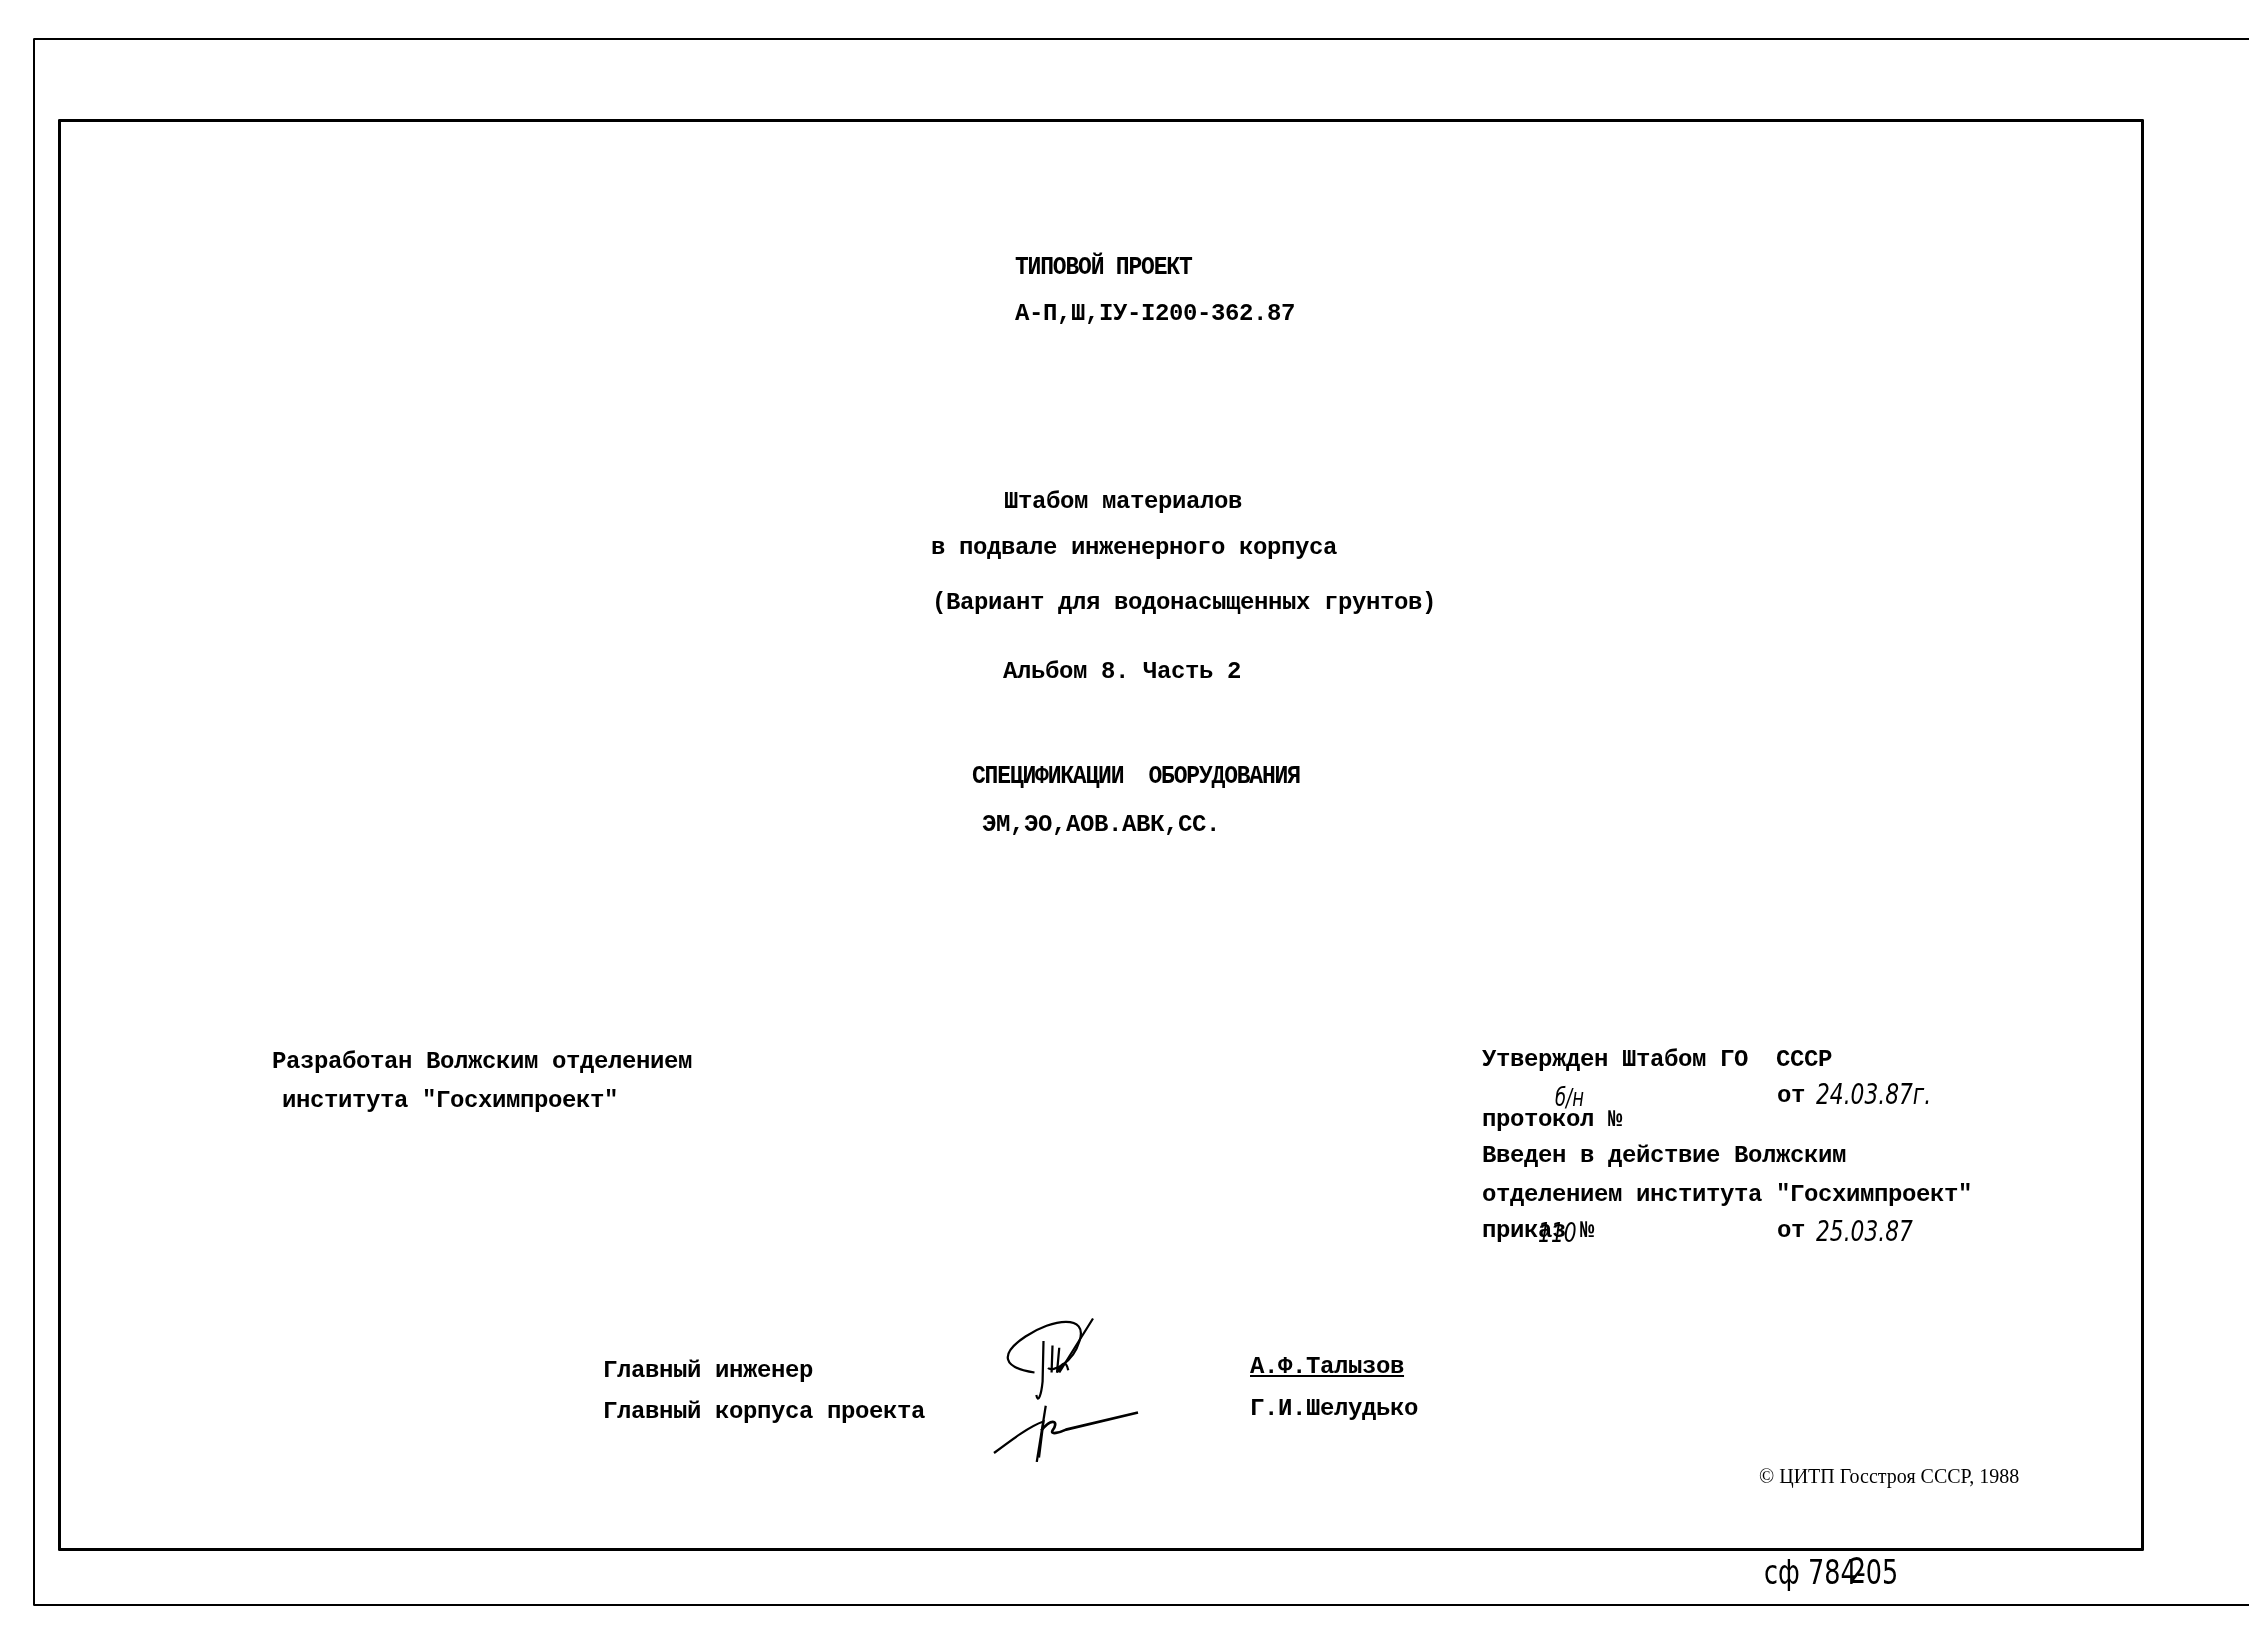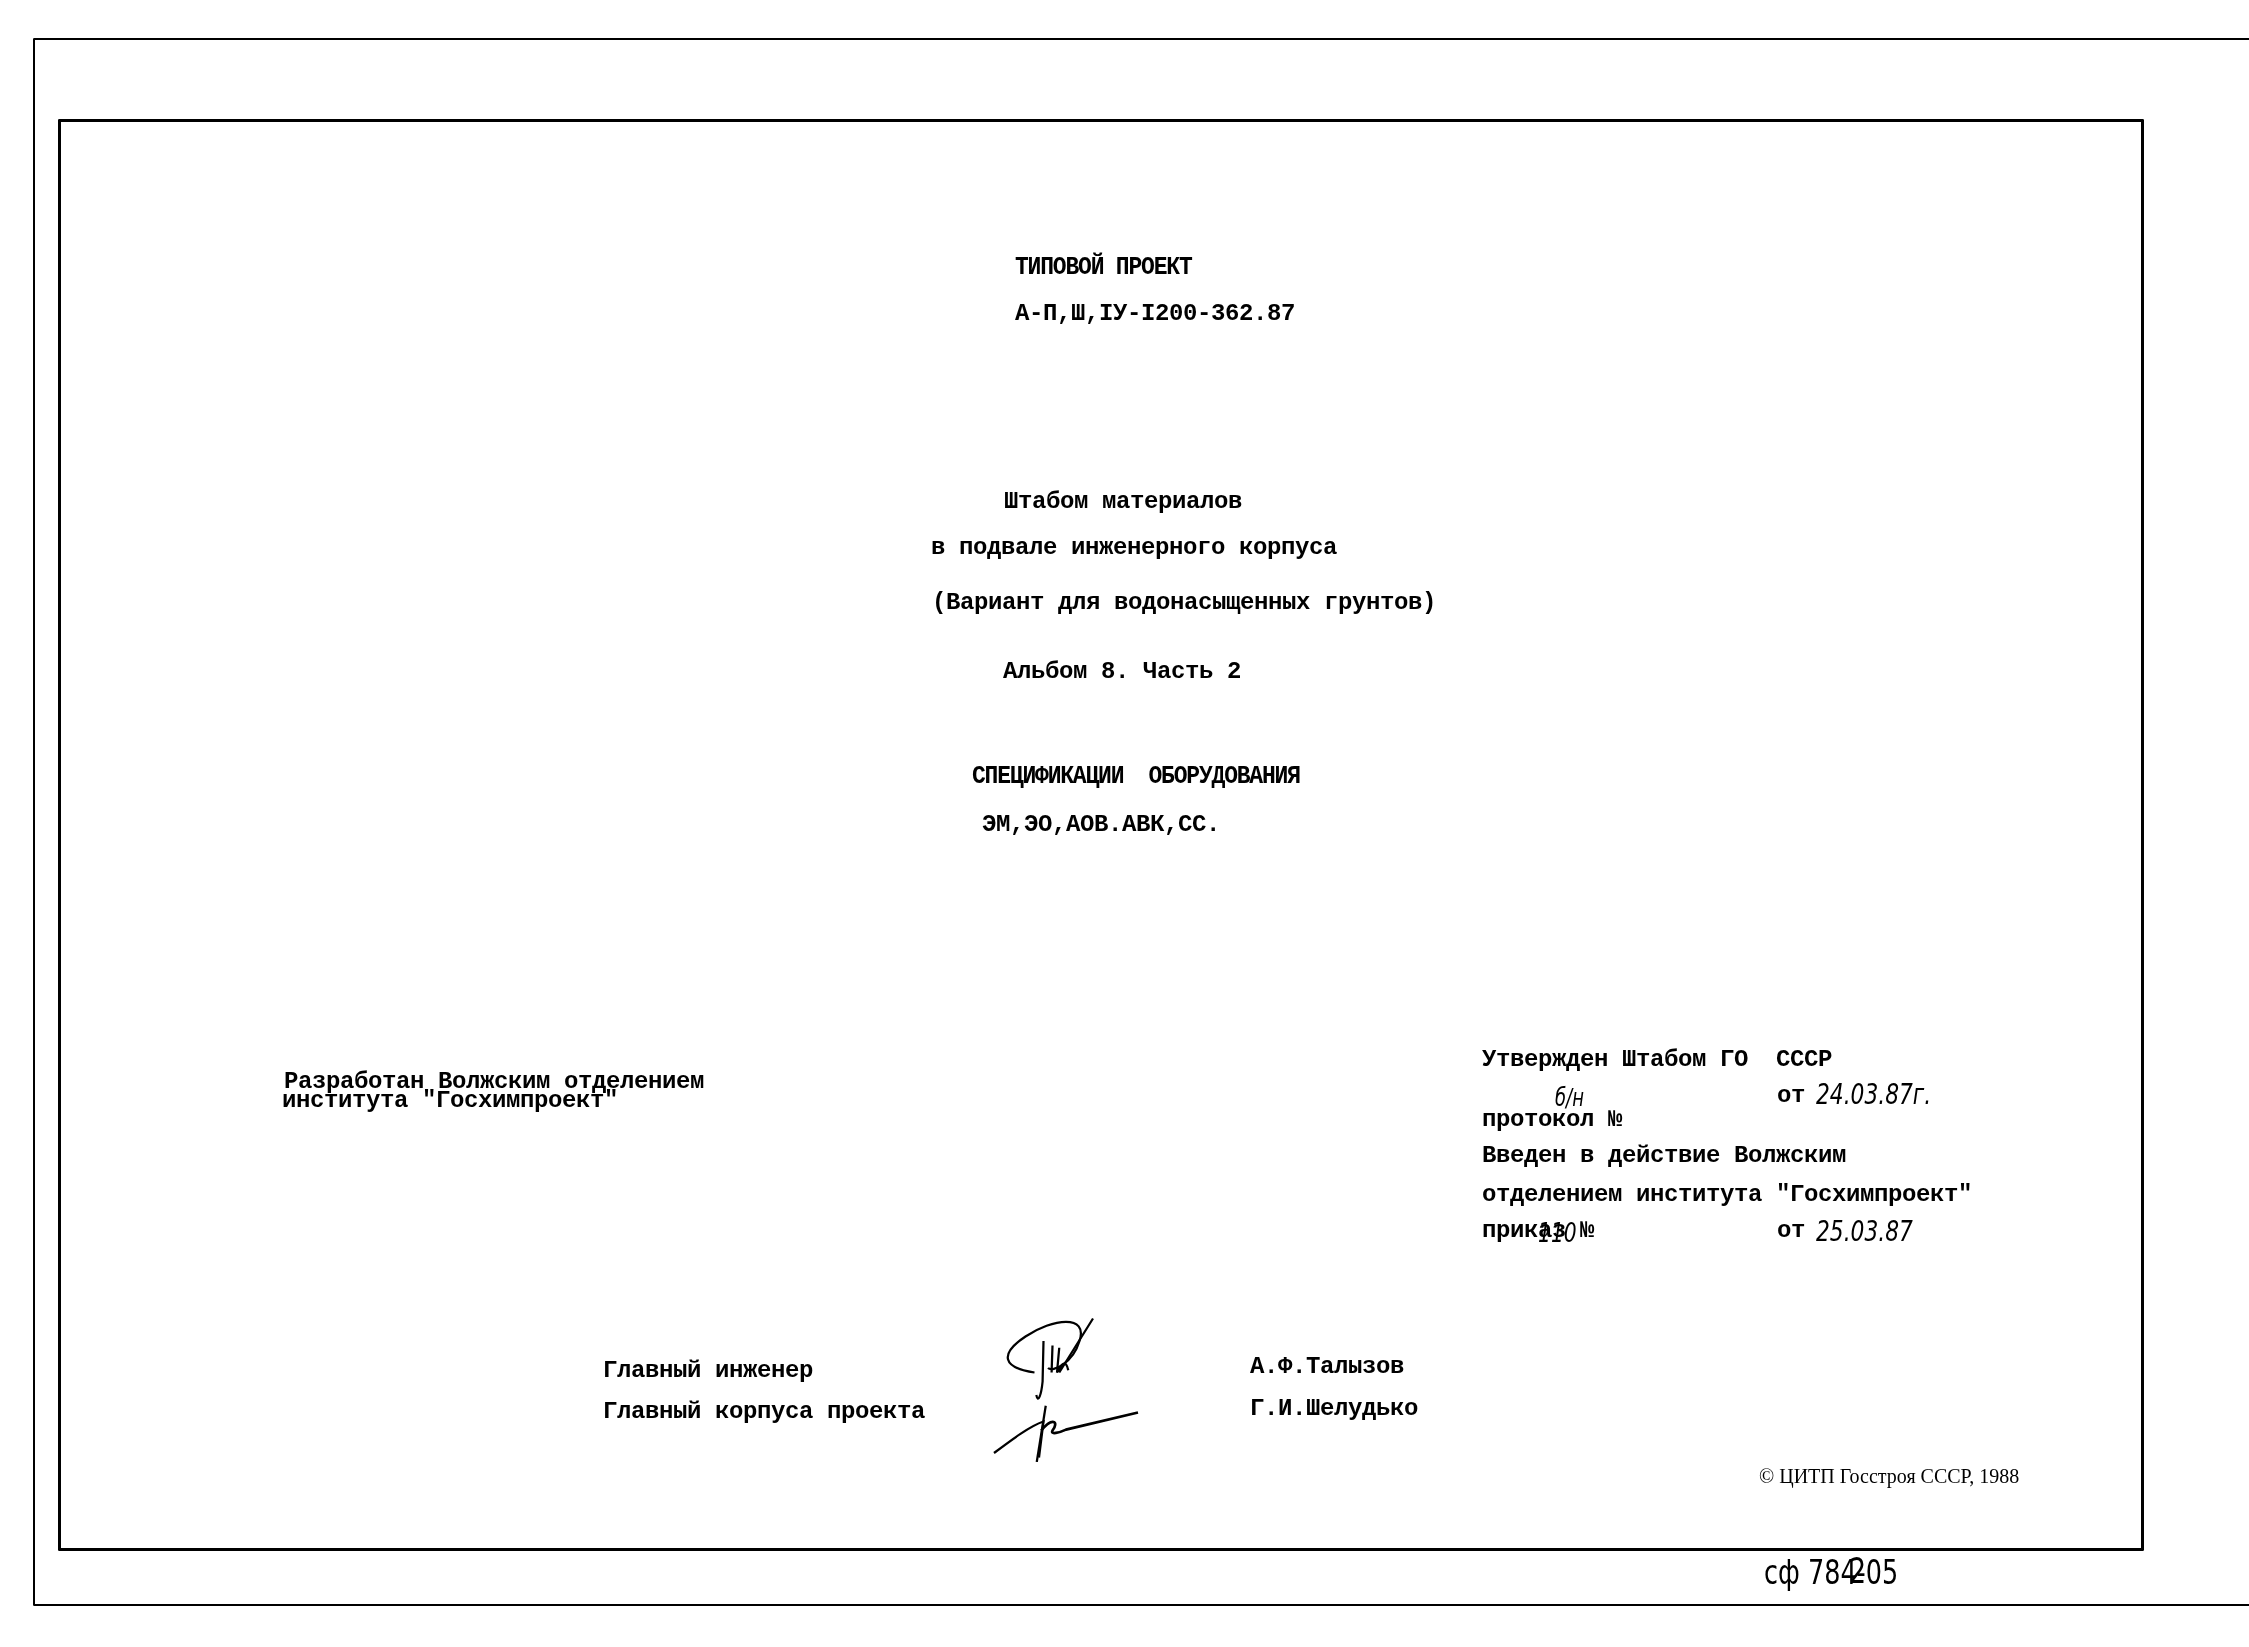--- a/index.html
+++ b/index.html
@@ -70,21 +70,21 @@
 <div class="t caps" style="left:1015px; top:255px;">ТИПОВОЙ ПРОЕКТ</div>
 <div class="t" style="left:1015px; top:302px;">А-П,Ш,IУ-I200-362.87</div>
 
 <div class="t" style="left:1004px; top:490px;">Штабом материалов</div>
 <div class="t" style="left:931px; top:536px;">в подвале инженерного корпуса</div>
 <div class="t" style="left:932px; top:591px;">(Вариант для водонасыщенных грунтов)</div>
 <div class="t" style="left:1003px; top:660px;">Альбом 8. Часть 2</div>
 <div class="t caps" style="left:972px; top:764px;">СПЕЦИФИКАЦИИ  ОБОРУДОВАНИЯ</div>
 <div class="t" style="left:982px; top:813px;">ЭМ,ЭО,АОВ.АВК,СС.</div>
 
-<div class="t" style="left:284px; top:1050px;margin-top:20px;">Разработан Волжским отделением</div>
+<div class="t" style="left:272px; top:1050px;">Разработан Волжским отделением</div>
 <div class="t" style="left:282px; top:1089px;">института "Госхимпроект"</div>
 
 <div class="t" style="left:1482px; top:1048px;">Утвержден Штабом ГО  СССР</div>
 <div class="t" style="left:1482px; top:1084px;margin-top:24px;">протокол №</div>
 <div class="hand" style="left:1555px; top:1086px;">б/н</div>
 <div class="t" style="left:1777px; top:1084px;">от</div>
 <div class="hand" style="left:1816px; top:1080px; font-size:29px;">24.03.87г.</div>
 
 <div class="t" style="left:1482px; top:1144px;">Введен в действие Волжским</div>
 <div class="t" style="left:1482px; top:1183px;">отделением института "Госхимпроект"</div>
@@ -101,20 +101,20 @@
   <path d="M130 60 L 128 150 C 125 180, 118 200, 114 180" fill="none" stroke="#000" stroke-width="5"></path>
   <path d="M150 70 L 148 130 M 165 75 L 160 130 C 170 110, 180 100, 185 125 M 240 10 L 165 130" fill="none" stroke="#000" stroke-width="5"></path>
   <path d="M180 230 L 148 300" fill="none" stroke="#000" stroke-width="0"></path>
 </svg>
 <svg class="sig" style="left:985px; top:1399px;" width="162" height="63" viewBox="0 0 360 140">
   <path d="M20 120 C 60 90, 100 60, 130 50 L 120 130" fill="none" stroke="#000" stroke-width="5"></path>
   <path d="M135 15 L 115 140" fill="none" stroke="#000" stroke-width="5"></path>
   <path d="M125 70 C 150 40, 165 50, 150 70 C 145 80, 165 75, 180 68 L 340 30" fill="none" stroke="#000" stroke-width="6"></path>
 </svg>
 
-<div class="t" style="left:1250px; top:1355px;">А.Ф.Талызов</div>
+<div class="t" style="left:1250px; top:1355px;text-decoration:underline;">А.Ф.Талызов</div>
 <div class="t" style="left:1250px; top:1397px;">Г.И.Шелудько</div>
 
 <div class="serif" style="left:1759px; top:1466px;">© ЦИТП Госстроя СССР, 1988</div>
 
 <div class="hand" style="left:1764px; top:1555px; font-size:34px; font-style:normal;">сф 784-05</div>
 <div class="hand" style="left:1849px; top:1553px; font-size:36px; font-style:normal;">2</div>
 
 
 </body></html>

